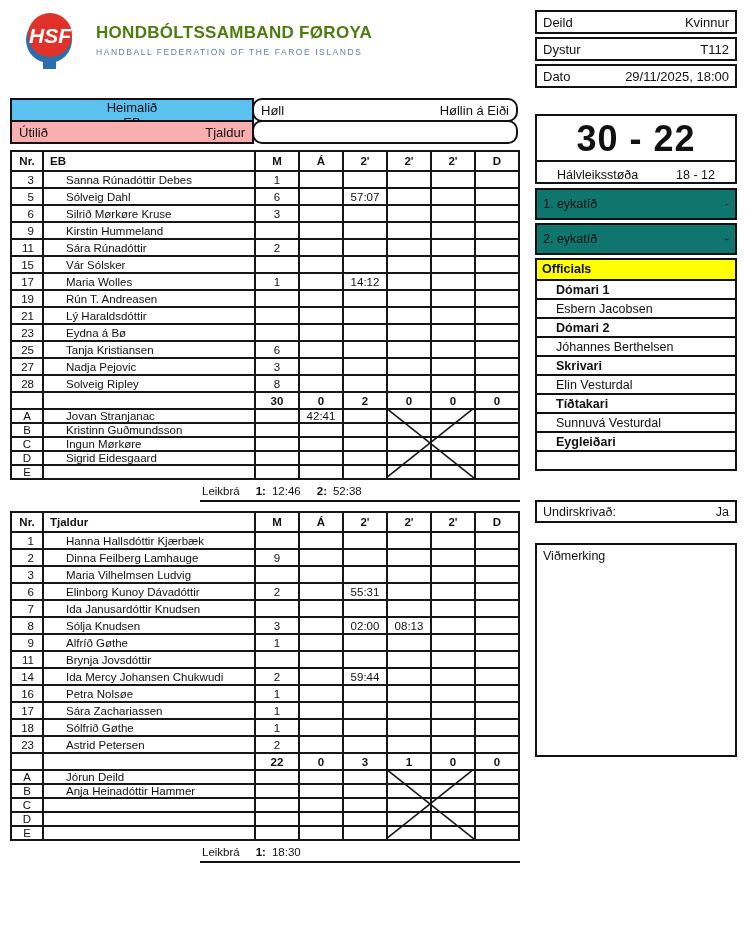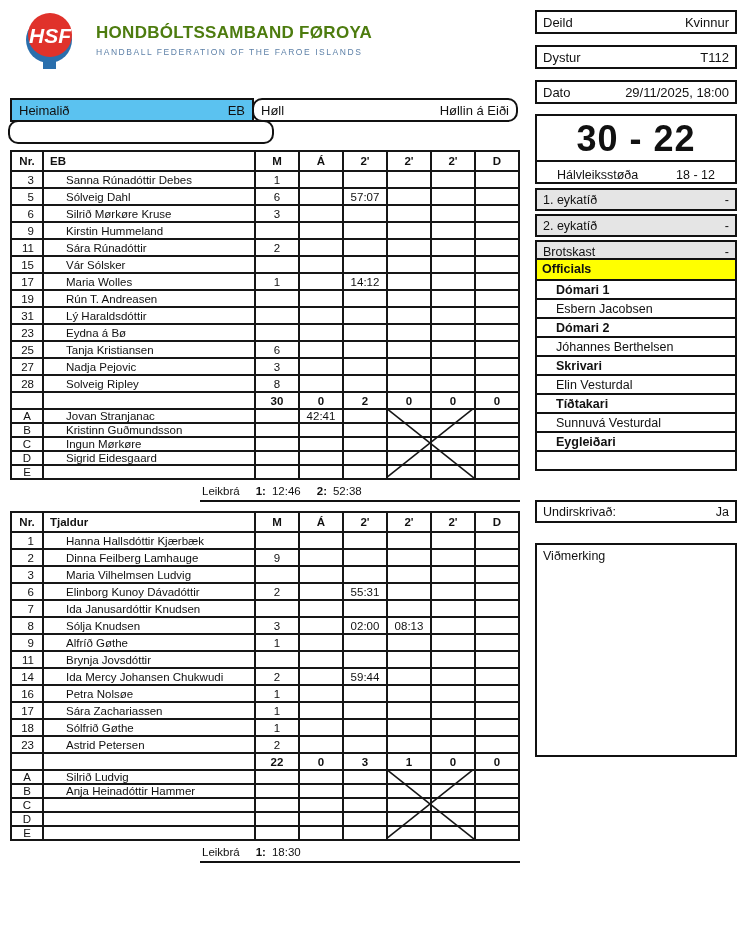--- a/index.html
+++ b/index.html
@@ -7,31 +7,31 @@
   body { font-family: "Liberation Sans", "DejaVu Sans", sans-serif; color: #111; }
   .page { position: relative; width: 745px; height: 951px; background: #fff; overflow: hidden; }
 
   
   .logo-wrap { position: absolute; left: 25px; top: 10px; display: flex; gap: 21px; align-items: flex-start; }
   .org-text { padding-top: 13px; }
   .org-name { color: #4d7c0f; font-weight: bold; font-size: 17px; letter-spacing: 0.3px; }
   .org-sub  { color: #5E81A8; font-size: 8.5px; letter-spacing: 1.55px; margin-top: 4px; }
 
   
-  .info-stack { position: absolute; left: 535px; top: 10px; width: 202px; display: flex; flex-direction: column; gap: 11px; }
+  .info-stack { position: absolute; left: 535px; top: 10px; width: 202px; display: flex; flex-direction: column; gap: 3px; }
   .ibox { border: 2px solid #111; height: 24px; display: flex; justify-content: space-between; align-items: center; padding: 0 6px; font-size: 13px; background: #fff; }
 
   
   .match-header { position: absolute; left: 10px; top: 98px; width: 508px; }
   .mh-row { display: flex; }
   .mh-row + .mh-row { margin-top: -2px; }
   .mh-cell { border: 2px solid #111; height: 24px; display: flex; justify-content: space-between; align-items: center; padding: 0 7px; font-size: 13px; }
   .mh-cell.team { width: 244px; }
   .mh-cell.hall { width: 266px; margin-left: -2px; background: #fff; border-radius: 10px; }
-  .bg-blue { background: #5BC2F0; }
+  .bg-blue { background: #5BC2F0; flex-direction: column; }
   .bg-pink { background: #F9AFAF; }
 
   
   .rosters { position: absolute; left: 10px; top: 150px; width: 508px; }
   .table-wrap { position: relative; width: 508px; }
   .table-wrap.away { margin-top: 9px; }
   table.roster { border-collapse: collapse; width: 508px; table-layout: fixed; }
   .roster th, .roster td { border: 2px solid #161616; font-size: 11.5px; padding: 0 4px; overflow: hidden; white-space: nowrap; background: transparent; }
   .roster thead th { height: 20px; font-weight: bold; text-align: center; }
   .roster thead th.name-h { text-align: left; padding-left: 6px; }
@@ -46,21 +46,21 @@
 
   .leikbra { margin: 4px 0 0 190px; width: 320px; border-bottom: 2px solid #111; padding: 1px 0 3px 2px; font-size: 11.5px; display: flex; align-items: baseline; }
   .lk-n { font-weight: bold; margin-left: 16px; }
   .lk-v { margin-left: 6px; }
 
   
   .score-stack { position: absolute; left: 535px; top: 114px; width: 202px; }
   .score-box { border: 2px solid #111; background: #fff; }
   .score-big { height: 46px; line-height: 46px; font-size: 36px; font-weight: bold; text-align: center; letter-spacing: 1px; border-bottom: 2px solid #111; }
   .half-row { height: 20px; display: flex; justify-content: space-between; align-items: flex-end; padding: 0 20px; font-size: 12.5px; }
-  .mini-box { border: 2px solid #111; height: 23px; margin-top: 3px; display: flex; justify-content: space-between; align-items: center; padding: 0 6px; font-size: 12.5px; background: #e5e5e5; }
+  .mini-box { border: 2px solid #111; height: 32px; margin-top: 3px; display: flex; justify-content: space-between; align-items: center; padding: 0 6px; font-size: 12.5px; background: #0f766e; }
   .mini-box.first { margin-top: 4px; }
 
   
   .officials-box { position: absolute; left: 535px; top: 258px; width: 202px; border: 2px solid #111; font-size: 12.5px; background: #fff; }
   .off-head { background: #FFFF00; height: 19px; line-height: 19px; font-weight: bold; padding: 0 5px; }
   .off-row { height: 19px; line-height: 19px; border-top: 2px solid #111; padding: 0 19px; }
   .off-row.lbl { font-weight: bold; }
 
   .signed-box { position: absolute; left: 535px; top: 500px; width: 202px; height: 23px; border: 2px solid #111; display: flex; justify-content: space-between; align-items: center; padding: 0 6px; font-size: 12.5px; background: #fff; }
   .remarks-box { position: absolute; left: 535px; top: 543px; width: 202px; height: 214px; border: 2px solid #111; font-size: 12.5px; padding: 4px 6px; background: #fff; }
@@ -105,20 +105,24 @@
       <div class="mh-cell team bg-blue">
         <span>Heimalið</span>
         <span>EB</span>
       </div>
       <div class="mh-cell hall">
         <span>Høll</span>
         <span>Høllin á Eiði</span>
       </div>
     </div>
     <div class="mh-row">
+      <div class="mh-cell team bg-pink">
+        <span>Útilið</span>
+        <span>Tjaldur</span>
+      </div>
       <div class="mh-cell hall"></div>
     </div>
   </div>
 
   <div class="rosters">
 
     <div class="table-wrap home">
       <table class="roster">
         <colgroup>
             <col style="width:32px">
@@ -225,21 +229,21 @@
     <td class="name">Rún T. Andreasen</td>
     <td></td>
     <td></td>
     <td></td>
     <td></td>
     <td></td>
     <td></td>
   </tr>
 
   <tr>
-    <td class="nr">31</td>
+    <td class="nr">21</td>
     <td class="name">Lý Haraldsdóttir</td>
     <td></td>
     <td></td>
     <td></td>
     <td></td>
     <td></td>
     <td></td>
   </tr>
 
   <tr>
@@ -544,21 +548,21 @@
             <td>0</td>
             <td>3</td>
             <td>1</td>
             <td>0</td>
             <td>0</td>
           </tr>
         </tbody>
         <tbody class="bench">
   <tr>
     <td class="nr">A</td>
-    <td class="name">Silrið Ludvig</td>
+    <td class="name">Jórun Deild</td>
     <td></td>
     <td></td>
     <td></td>
     <td></td>
     <td></td>
     <td></td>
   </tr>
 
   <tr>
     <td class="nr">B</td>

